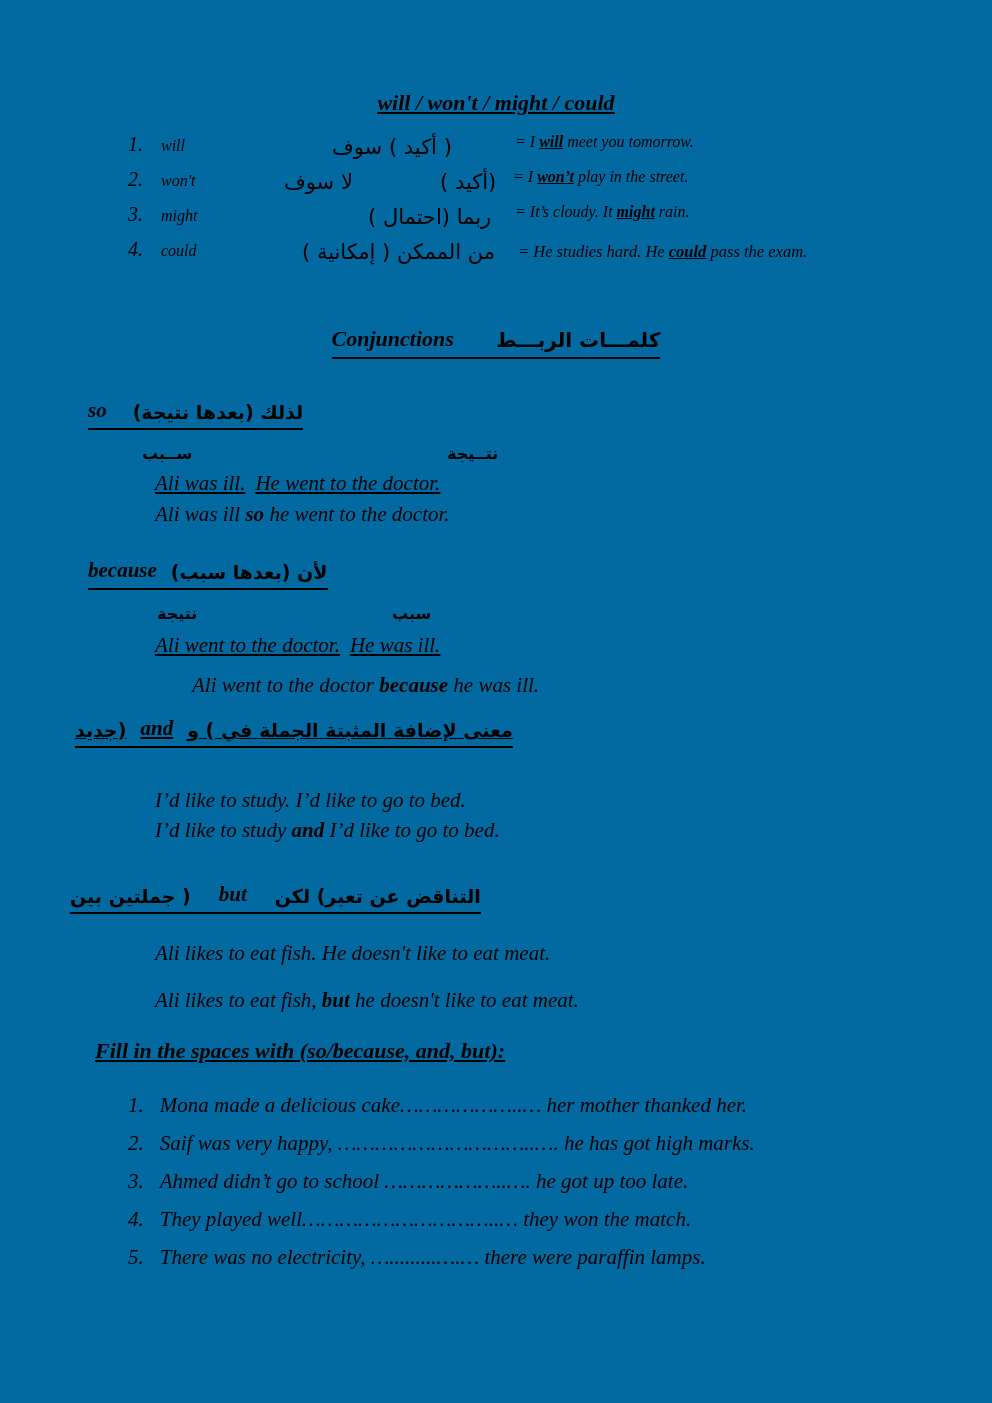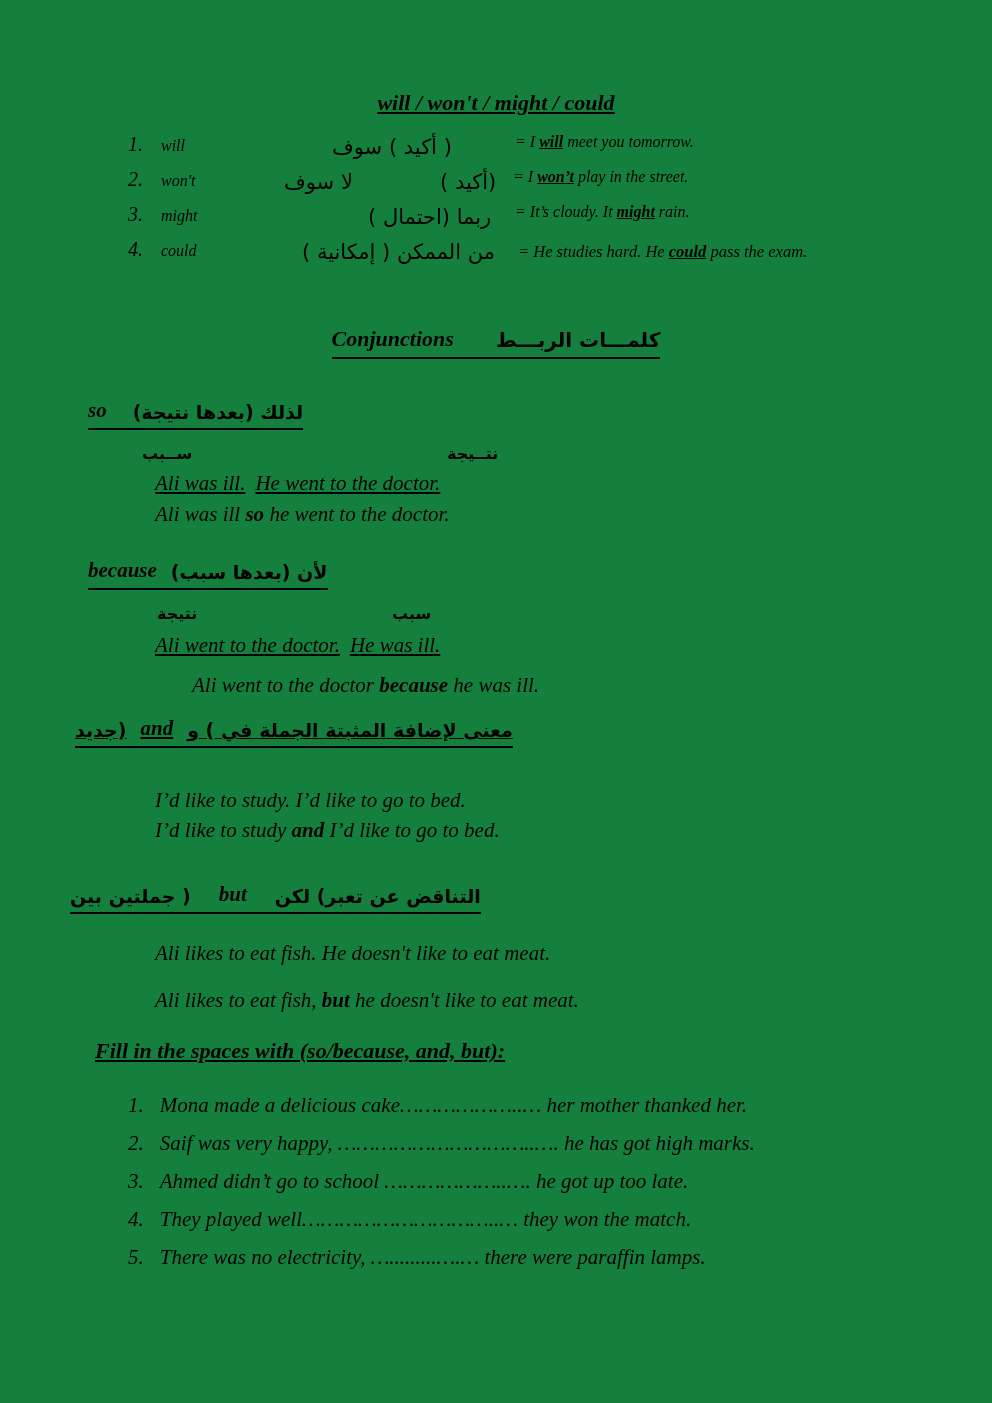--- a/index.html
+++ b/index.html
@@ -1,16 +1,16 @@
 <!DOCTYPE html>
 <html><head>
 <meta charset="utf-8">
 <style>
   html,body{margin:0;padding:0;background:#ffffff;}
-  #page{position:relative;width:992px;height:1403px;background:#15803d;overflow:hidden;
+  #page{position:relative;width:992px;height:1403px;background:#0369a1;overflow:hidden;
         font-family:"Liberation Serif","DejaVu Serif",serif;color:#000;}
   .abs{position:absolute;white-space:nowrap;}
   .ital{font-style:italic;font-size:21px;}
   .eng{font-style:italic;font-size:16px;}
   .bi{font-style:italic;font-weight:bold;}
   .arabic{font-family:"DejaVu Sans",sans-serif;font-size:21px;direction:ltr;}
   .ar-b{font-family:"DejaVu Sans",sans-serif;font-weight:bold;font-size:19px;}
   .key{font-weight:bold;text-decoration:underline;}
   .key2{font-weight:bold;}
   .usent{text-decoration:underline;}

